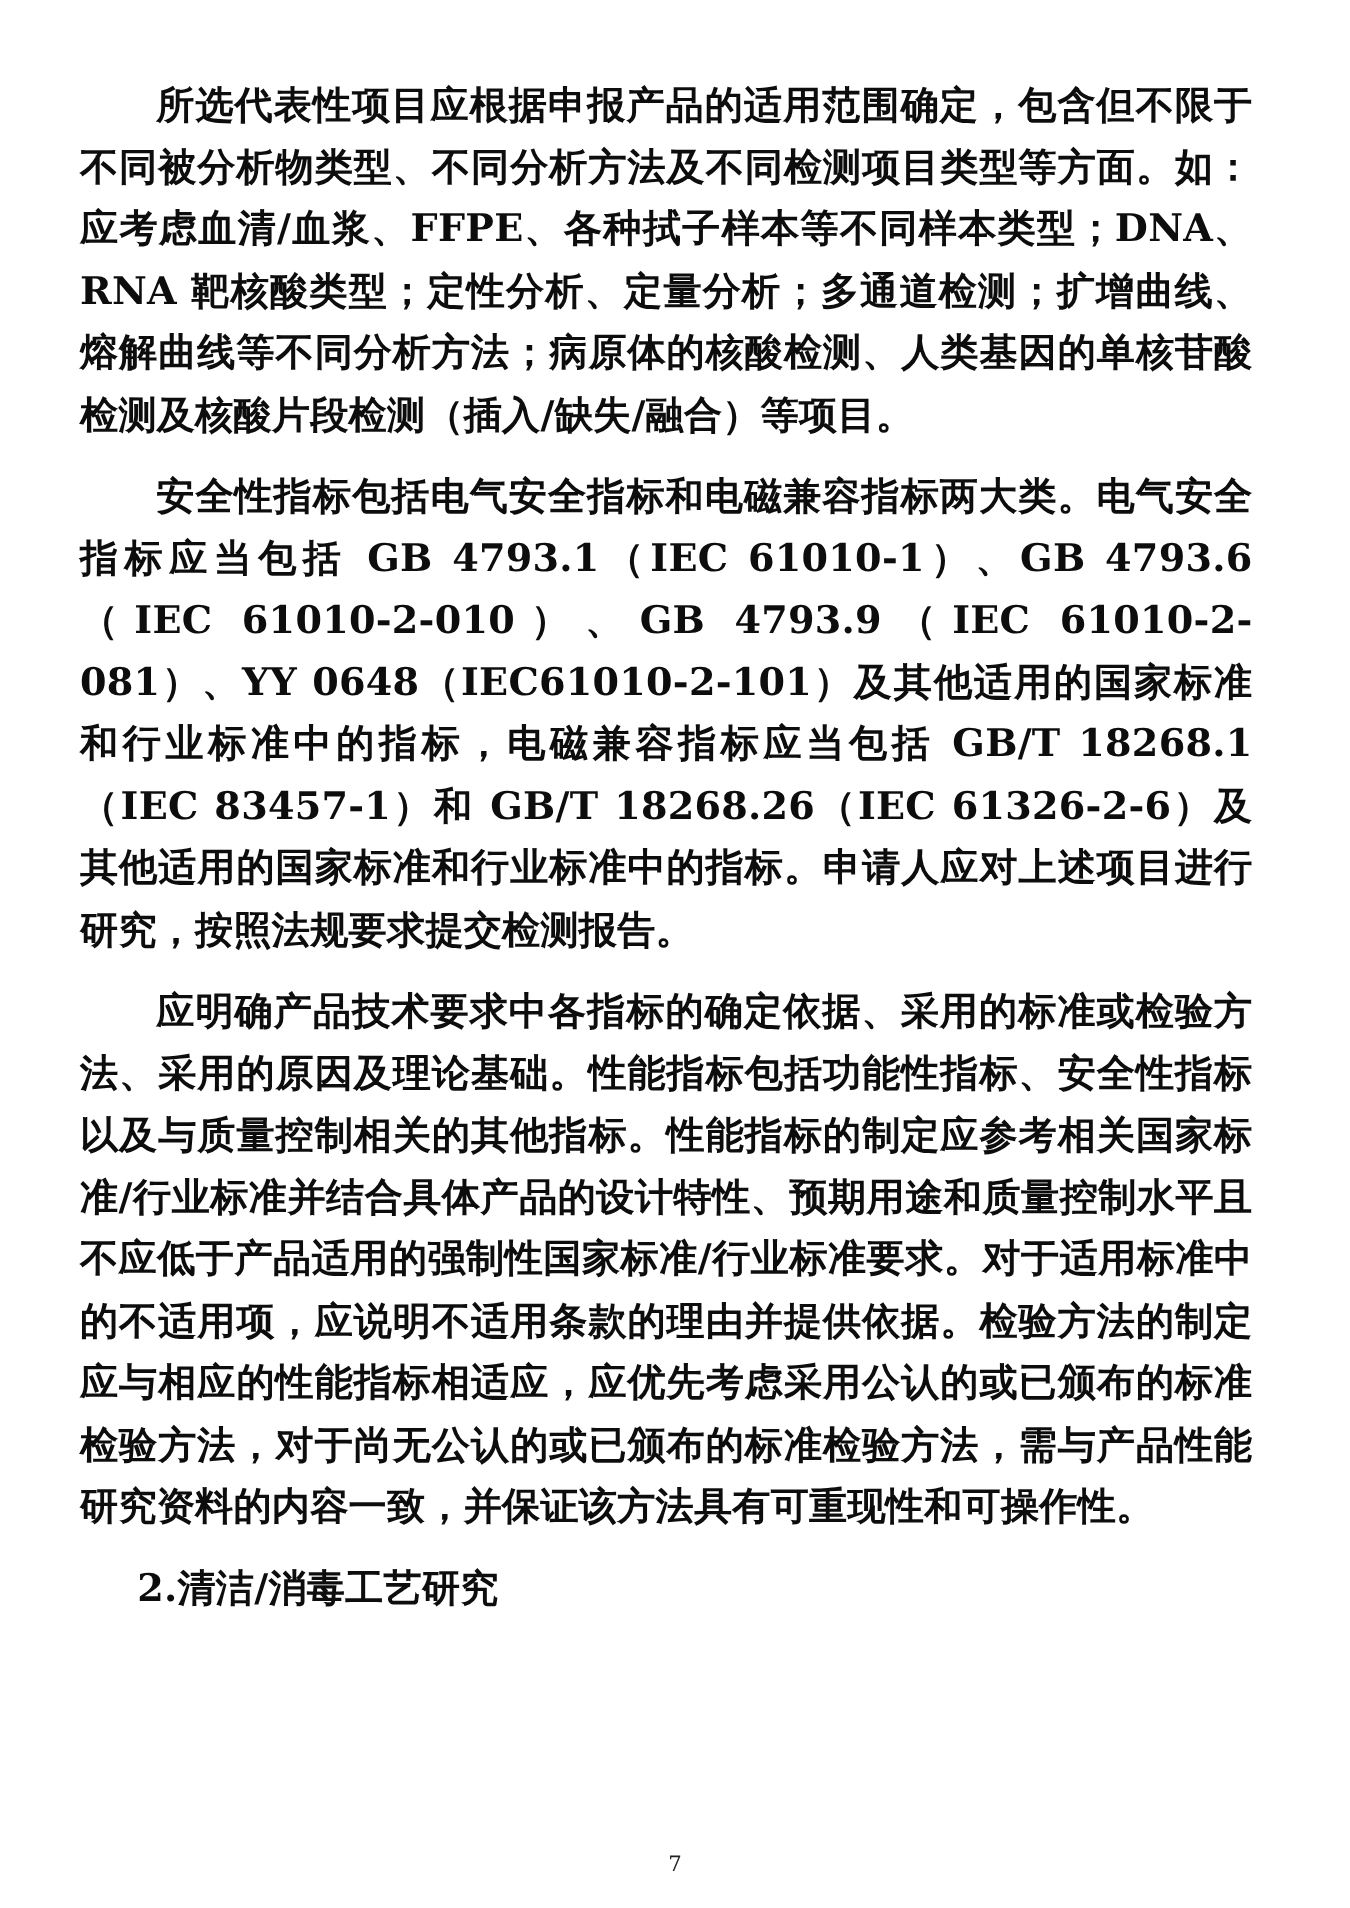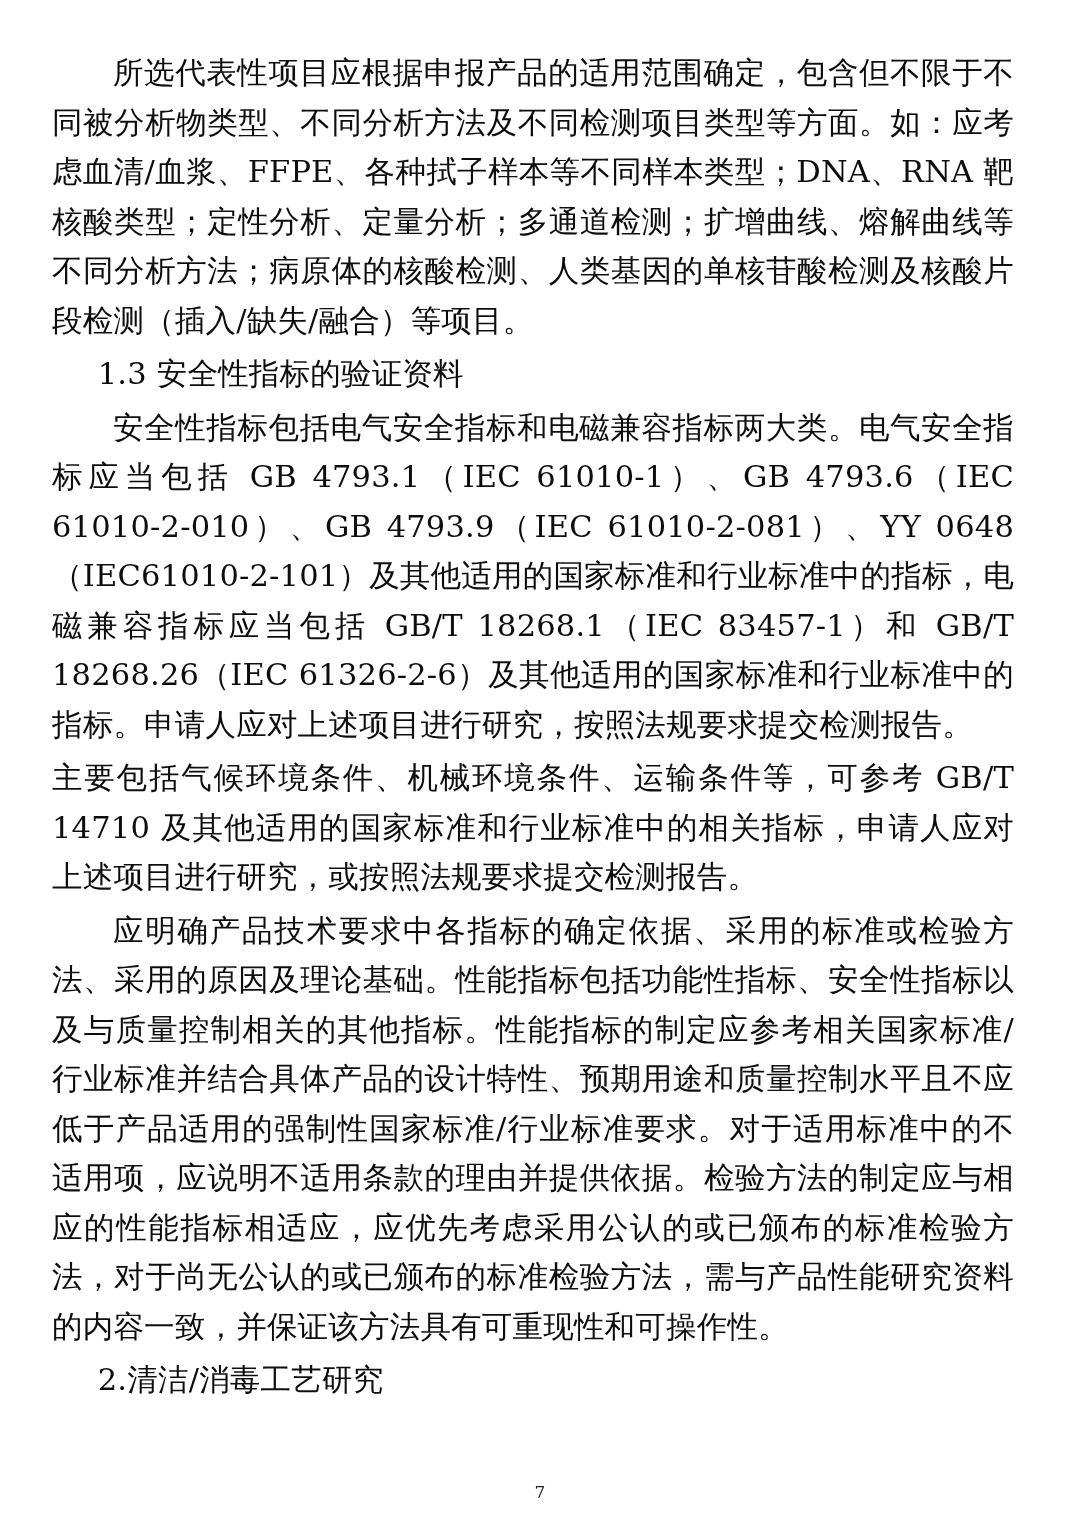--- a/index.html
+++ b/index.html
@@ -23,22 +23,23 @@
     padding: 44px 62px 0 48px;
   }
   .doc-body {
     font-size: 30.5px;
     line-height: 49.5px;
     text-align: justify;
     text-justify: inter-ideograph;
     letter-spacing: 0.2px;
   }
   .para {
-    margin: 4px;
+    margin: 16px;
     text-indent: 2em;
+    font-weight: bold;
   }
   .para.noindent {
     text-indent: 0;
   }
   .para.heading {
     text-indent: 1.5em;
   }
   .page-number {
     position: absolute;
     left: 0;
@@ -49,20 +50,18 @@
     font-family: "DejaVu Serif", "Liberation Serif", serif;
     color: #222;
   }
 </style>
 </head>
 <body>
 
 <div class="page">
   <div class="doc-body">
     <p class="para">所选代表性项目应根据申报产品的适用范围确定，包含但不限于不同被分析物类型、不同分析方法及不同检测项目类型等方面。如：应考虑血清/血浆、FFPE、各种拭子样本等不同样本类型；DNA、RNA 靶核酸类型；定性分析、定量分析；多通道检测；扩增曲线、熔解曲线等不同分析方法；病原体的核酸检测、人类基因的单核苷酸检测及核酸片段检测（插入/缺失/融合）等项目。</p>
-    <p class="para heading">1.3 安全性指标的验证资料</p>
     <p class="para">安全性指标包括电气安全指标和电磁兼容指标两大类。电气安全指标应当包括 GB 4793.1（IEC 61010-1）、GB 4793.6（IEC 61010-2-010）、GB 4793.9（IEC 61010-2-081）、YY 0648（IEC61010-2-101）及其他适用的国家标准和行业标准中的指标，电磁兼容指标应当包括 GB/T 18268.1（IEC 83457-1）和 GB/T 18268.26（IEC 61326-2-6）及其他适用的国家标准和行业标准中的指标。申请人应对上述项目进行研究，按照法规要求提交检测报告。</p>
-    <p class="para noindent">主要包括气候环境条件、机械环境条件、运输条件等，可参考 GB/T 14710 及其他适用的国家标准和行业标准中的相关指标，申请人应对上述项目进行研究，或按照法规要求提交检测报告。</p>
     <p class="para">应明确产品技术要求中各指标的确定依据、采用的标准或检验方法、采用的原因及理论基础。性能指标包括功能性指标、安全性指标以及与质量控制相关的其他指标。性能指标的制定应参考相关国家标准/行业标准并结合具体产品的设计特性、预期用途和质量控制水平且不应低于产品适用的强制性国家标准/行业标准要求。对于适用标准中的不适用项，应说明不适用条款的理由并提供依据。检验方法的制定应与相应的性能指标相适应，应优先考虑采用公认的或已颁布的标准检验方法，对于尚无公认的或已颁布的标准检验方法，需与产品性能研究资料的内容一致，并保证该方法具有可重现性和可操作性。</p>
     <p class="para heading">2.清洁/消毒工艺研究</p>
   </div>
   <div class="page-number">7</div>
 </div>
 
 </body></html>

